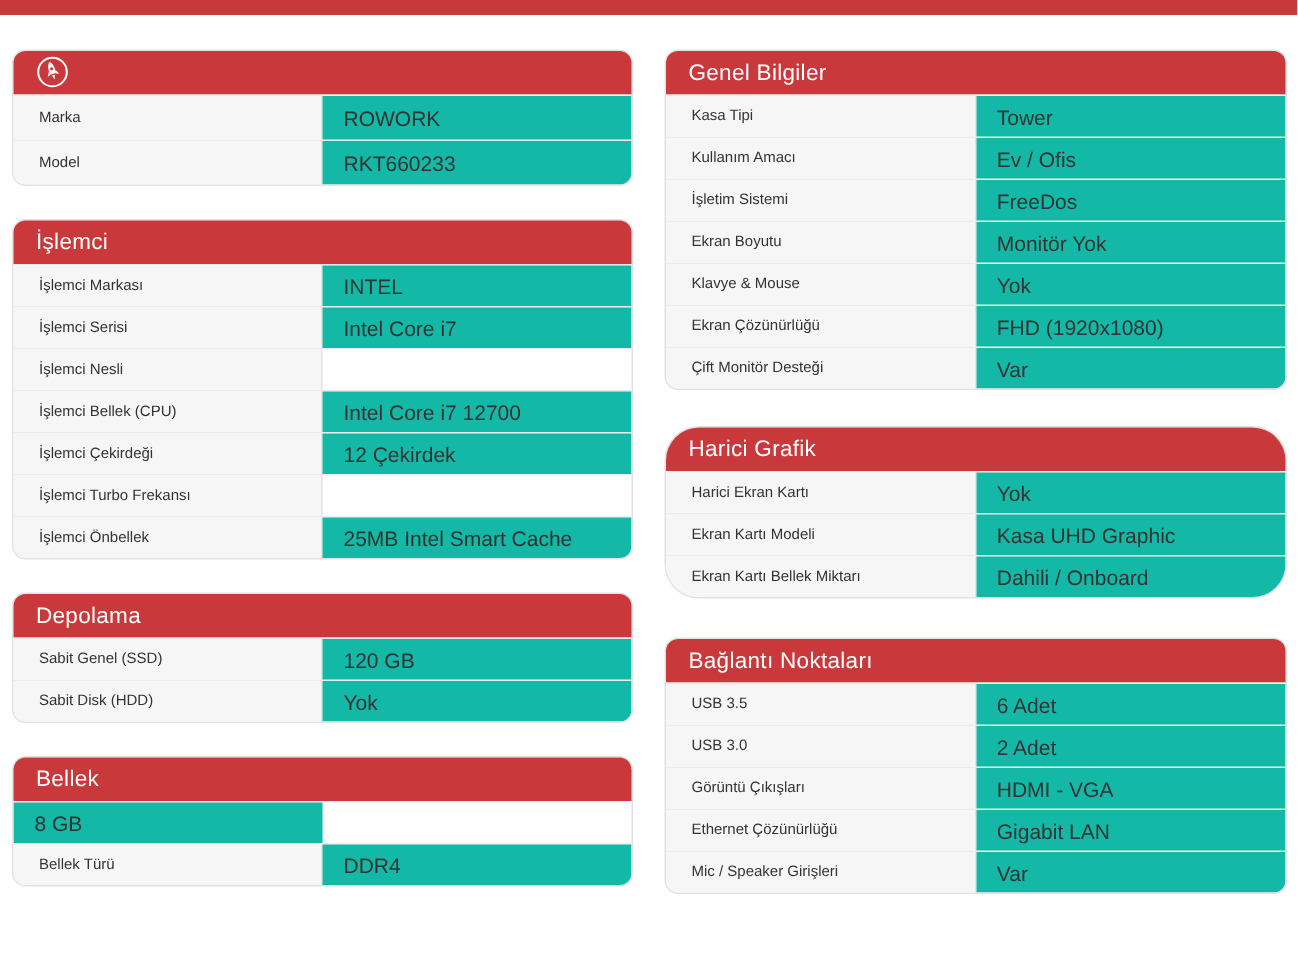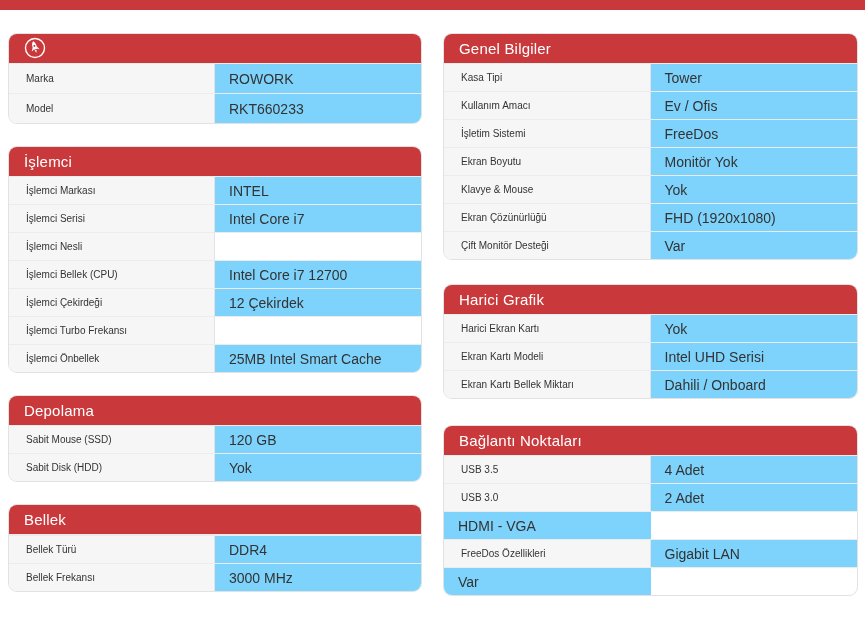--- a/index.html
+++ b/index.html
@@ -15,32 +15,32 @@
     font-family:"Liberation Sans", sans-serif;}
   .top-accent{height:10px;width:100%;background:var(--red);}
   .container{display:flex;gap:21px;padding:23px 7px 0 8px;align-items:flex-start;}
   .col{display:flex;flex-direction:column;}
   .col-left{width:414px;}
   .col-right{width:415px;}
   .spec-table{border:1px solid var(--border-outer);border-radius:9px;overflow:hidden;
     background:#fff;width:100%;}
   .mb22{margin-bottom:22px;}
   .mb24{margin-bottom:24px;}
-  .mb26{margin-bottom:26px;}
+  .mb26{margin-bottom:26px;border-radius:23px;}
   .spec-header{background:var(--red);height:30px;display:flex;align-items:center;
     padding:0 16px;margin:-1px -1px 0 -1px;}
   .spec-header .title{color:#ffffff;font-size:15px;letter-spacing:.2px;}
   .logo-wrap{display:flex;align-items:center;height:100%;}
   .row{display:flex;border-top:1px solid var(--border-row);}
   .row:first-of-type{border-top:none;}
   .cl{width:50%;background:var(--label-bg);border-right:1px solid var(--border-col);
     display:flex;align-items:center;height:27px;padding:0 10px 0 17px;
     font-size:10px;color:var(--text);white-space:nowrap;}
   .cv{width:50%;display:flex;align-items:center;height:27px;padding:0 10px 0 14px;
-    font-size:14px;color:var(--text);white-space:nowrap;background:#7dd3fc;}
+    font-size:14px;color:var(--text);white-space:nowrap;background:#14b8a6;}
   .brand .cl,.brand .cv{height:29px;}
 </style>
 </head>
 <body>
 
 <div class="top-accent"></div>
 
 <div class="container">
 
   <div class="col col-left">
@@ -100,43 +100,40 @@
         <div class="cl">İşlemci Önbellek</div>
         <div class="cv">25MB Intel Smart Cache</div>
       </div>
     </div>
 
     <div class="spec-table mb22">
       <div class="spec-header">
         <span class="title">Depolama</span>
       </div>
       <div class="row">
-        <div class="cl">Sabit Mouse (SSD)</div>
+        <div class="cl">Sabit Genel (SSD)</div>
         <div class="cv">120 GB</div>
       </div>
       <div class="row">
         <div class="cl">Sabit Disk (HDD)</div>
         <div class="cv">Yok</div>
       </div>
     </div>
 
     <div class="spec-table">
       <div class="spec-header">
         <span class="title">Bellek</span>
       </div>
       <div class="row">
+        <div class="cv">8 GB</div>
       </div>
       <div class="row">
         <div class="cl">Bellek Türü</div>
         <div class="cv">DDR4</div>
       </div>
-      <div class="row">
-        <div class="cl">Bellek Frekansı</div>
-        <div class="cv">3000 MHz</div>
-      </div>
     </div>
 
   </div>
 
   <div class="col col-right">
 
     <div class="spec-table mb24">
       <div class="spec-header">
         <span class="title">Genel Bilgiler</span>
       </div>
@@ -173,46 +170,48 @@
     <div class="spec-table mb26">
       <div class="spec-header">
         <span class="title">Harici Grafik</span>
       </div>
       <div class="row">
         <div class="cl">Harici Ekran Kartı</div>
         <div class="cv">Yok</div>
       </div>
       <div class="row">
         <div class="cl">Ekran Kartı Modeli</div>
-        <div class="cv">Intel UHD Serisi</div>
+        <div class="cv">Kasa UHD Graphic</div>
       </div>
       <div class="row">
         <div class="cl">Ekran Kartı Bellek Miktarı</div>
         <div class="cv">Dahili / Onboard</div>
       </div>
     </div>
 
     <div class="spec-table">
       <div class="spec-header">
         <span class="title">Bağlantı Noktaları</span>
       </div>
       <div class="row">
         <div class="cl">USB 3.5</div>
-        <div class="cv">4 Adet</div>
+        <div class="cv">6 Adet</div>
       </div>
       <div class="row">
         <div class="cl">USB 3.0</div>
         <div class="cv">2 Adet</div>
       </div>
       <div class="row">
+        <div class="cl">Görüntü Çıkışları</div>
         <div class="cv">HDMI - VGA</div>
       </div>
       <div class="row">
-        <div class="cl">FreeDos Özellikleri</div>
+        <div class="cl">Ethernet Çözünürlüğü</div>
         <div class="cv">Gigabit LAN</div>
       </div>
       <div class="row">
+        <div class="cl">Mic / Speaker Girişleri</div>
         <div class="cv">Var</div>
       </div>
     </div>
 
   </div>
 </div>
 
 </body></html>

